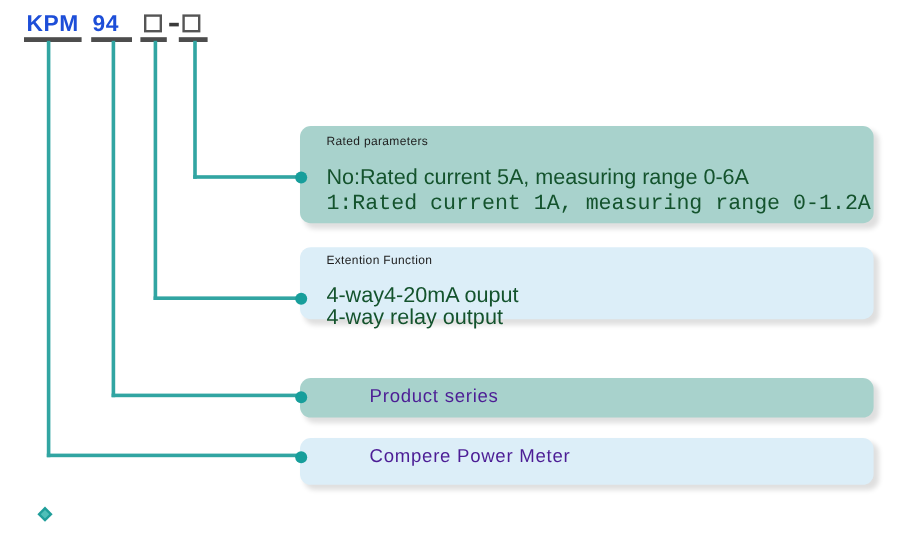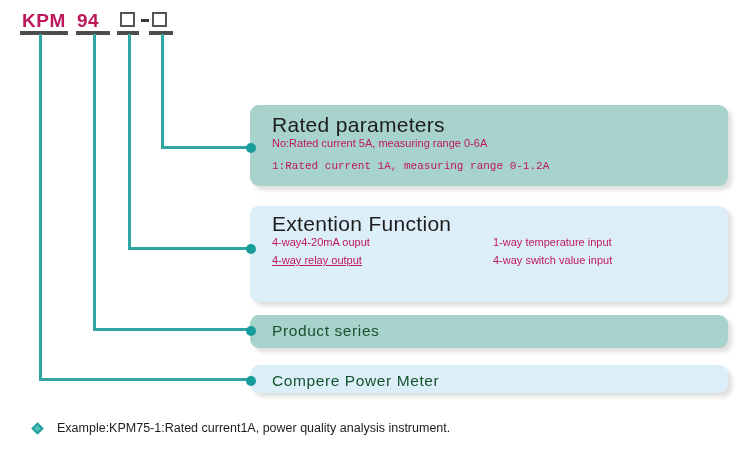--- a/index.html
+++ b/index.html
@@ -18,21 +18,21 @@
     background: #ffffff;
     overflow: hidden;
   }
 
   
   .code-part {
     position: absolute;
     font-weight: bold;
     font-size: 19px;
     letter-spacing: 0.5px;
-    color: #be185d;
+    color: #1d4ed8;
     white-space: nowrap;
   }
   .code-underline {
     position: absolute;
     height: 4px;
     background: #4d4d4d;
   }
   .placeholder-box {
     position: absolute;
     border: 2px solid #555555;
@@ -72,35 +72,36 @@
   .callout {
     position: absolute;
     border-radius: 9px;
     box-sizing: border-box;
     box-shadow: 4px 4px 4px rgba(0,0,0,0.13);
   }
   .callout.teal  { background: #a8d2cc; }
   .callout.blue  { background: #dceef8; }
 
   .callout-title {
-    font-size: 21px;
+    font-size: 10px;
     color: #1d1d1d;
     letter-spacing: 0.3px;
     white-space: nowrap;
   }
   .callout-line {
-    font-size: 11px;
-    color: #be185d;
+    font-size: 18px;
+    color: #14532d;
     white-space: nowrap;
   }
   .callout-label {
     font-size: 15.5px;
-    color: #14532d;
+    color: #4c1d95;
     letter-spacing: 0.6px;
     white-space: nowrap;
+    margin-left: 36px;
   }
   .col-left  { position: absolute; left: 22px; }
   .col-right { position: absolute; left: 243px; }
 
   
   .footnote {
     position: absolute;
     font-size: 12.5px;
     color: #1d1d1d;
     white-space: nowrap;
@@ -159,34 +160,31 @@
   <div class="lead-v" style="left:39px; top:34px; height:347px;"></div>
   <div class="lead-h" style="left:39px; top:378px; width:214px;"></div>
   <div class="lead-dot" style="left:246px; top:376px;"></div>
 
   <div class="callout teal" style="left:250px; top:105px; width:478px; height:81px;">
     <div class="callout-title col-left" style="top:8px;">Rated parameters</div>
     <div class="callout-line col-left" style="top:32px;">No:Rated current 5A, measuring range 0-6A</div>
     <div class="callout-line col-left" style="top:55px;font-family:Liberation Mono, monospace;">1:Rated current 1A, measuring range 0-1.2A</div>
   </div>
 
-  <div class="callout blue" style="left:250px; top:206px; width:478px; height:96px;">
+  <div class="callout blue" style="left:250px; top:206px; width:478px; height:60px;">
     <div class="callout-title col-left" style="top:6px;">Extention Function</div>
 
     <div class="callout-line col-left" style="top:30px;">4-way4-20mA ouput</div>
-    <div class="callout-line col-left" style="top:48px;text-decoration:underline;">4-way relay output</div>
+    <div class="callout-line col-left" style="top:48px;">4-way relay output</div>
 
-    <div class="callout-line col-right" style="top:30px;">1-way temperature input</div>
-    <div class="callout-line col-right" style="top:48px;">4-way switch value input</div>
   </div>
 
   <div class="callout teal" style="left:250px; top:315px; width:478px; height:33px;">
     <div class="callout-label col-left" style="top:7px;">Product series</div>
   </div>
 
-  <div class="callout blue" style="left:250px; top:365px; width:478px; height:28px;">
+  <div class="callout blue" style="left:250px; top:365px; width:478px; height:39px;">
     <div class="callout-label col-left" style="top:7px;">Compere  Power  Meter</div>
   </div>
 
   <div class="diamond-bullet" style="left:33px; top:424px;"></div>
-  <div class="footnote" style="left:57px; top:421px;">Example:KPM75-1:Rated current1A, power quality analysis instrument.</div>
 
 </div>
 
 </body></html>

